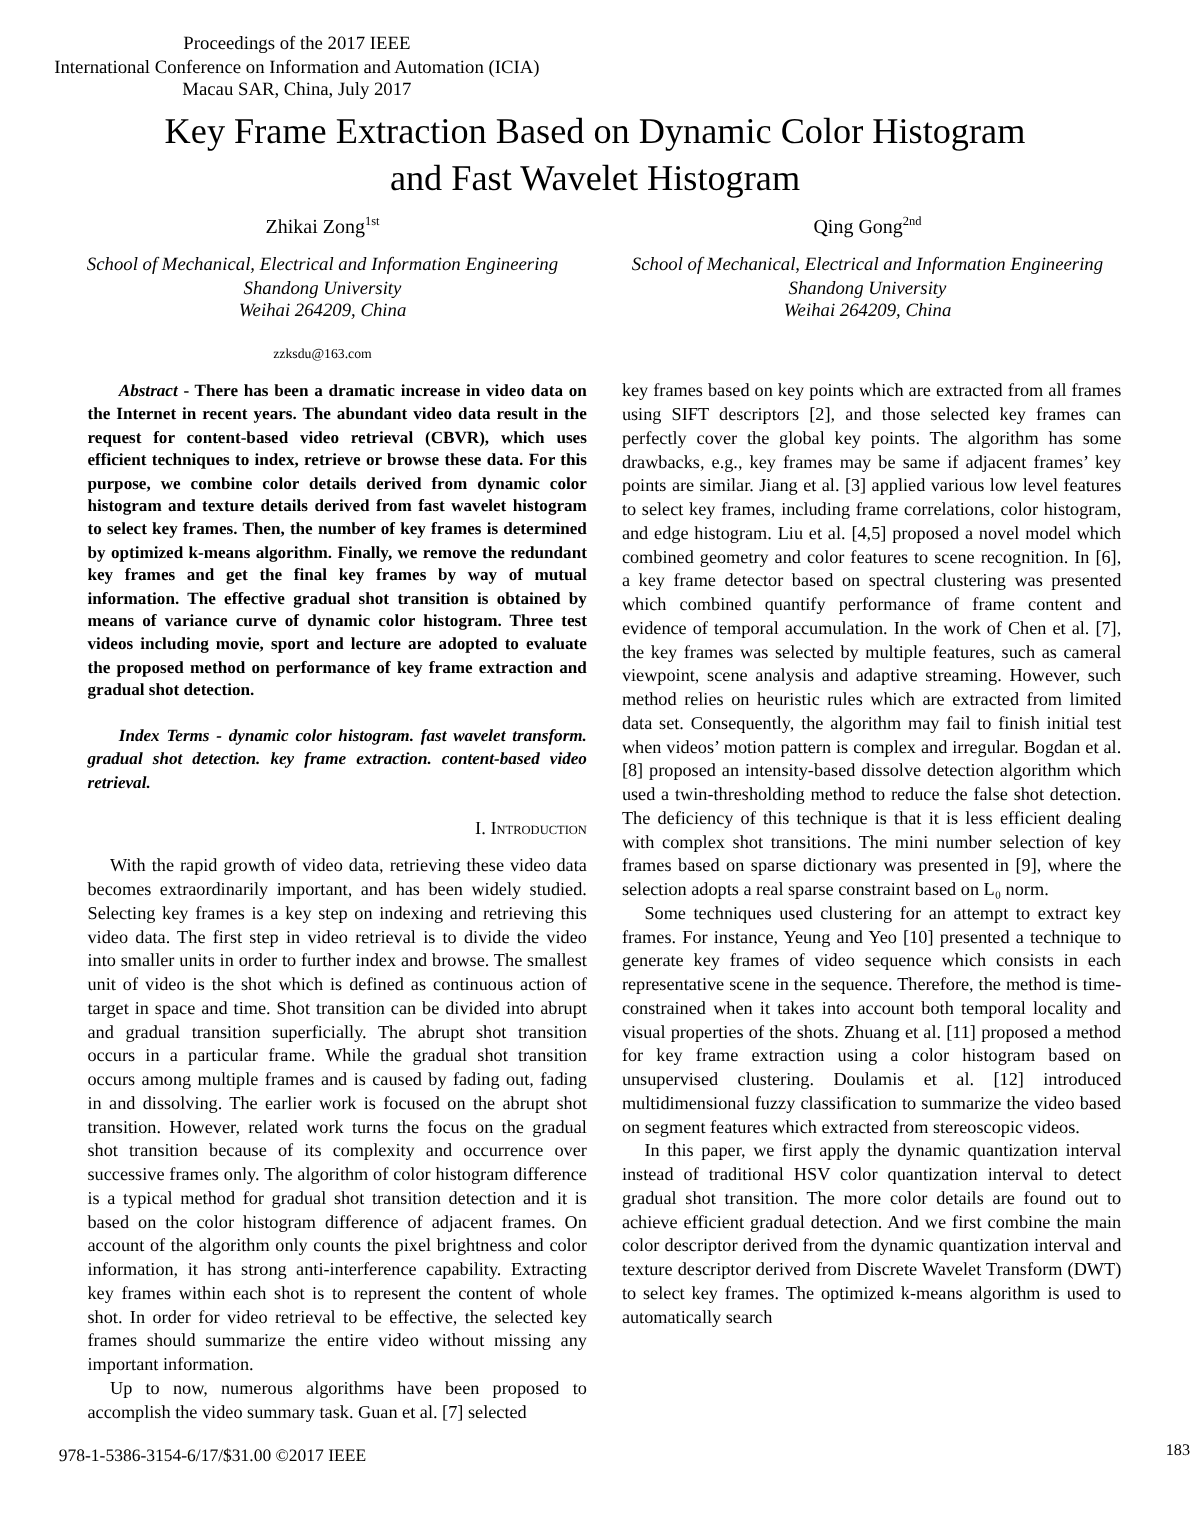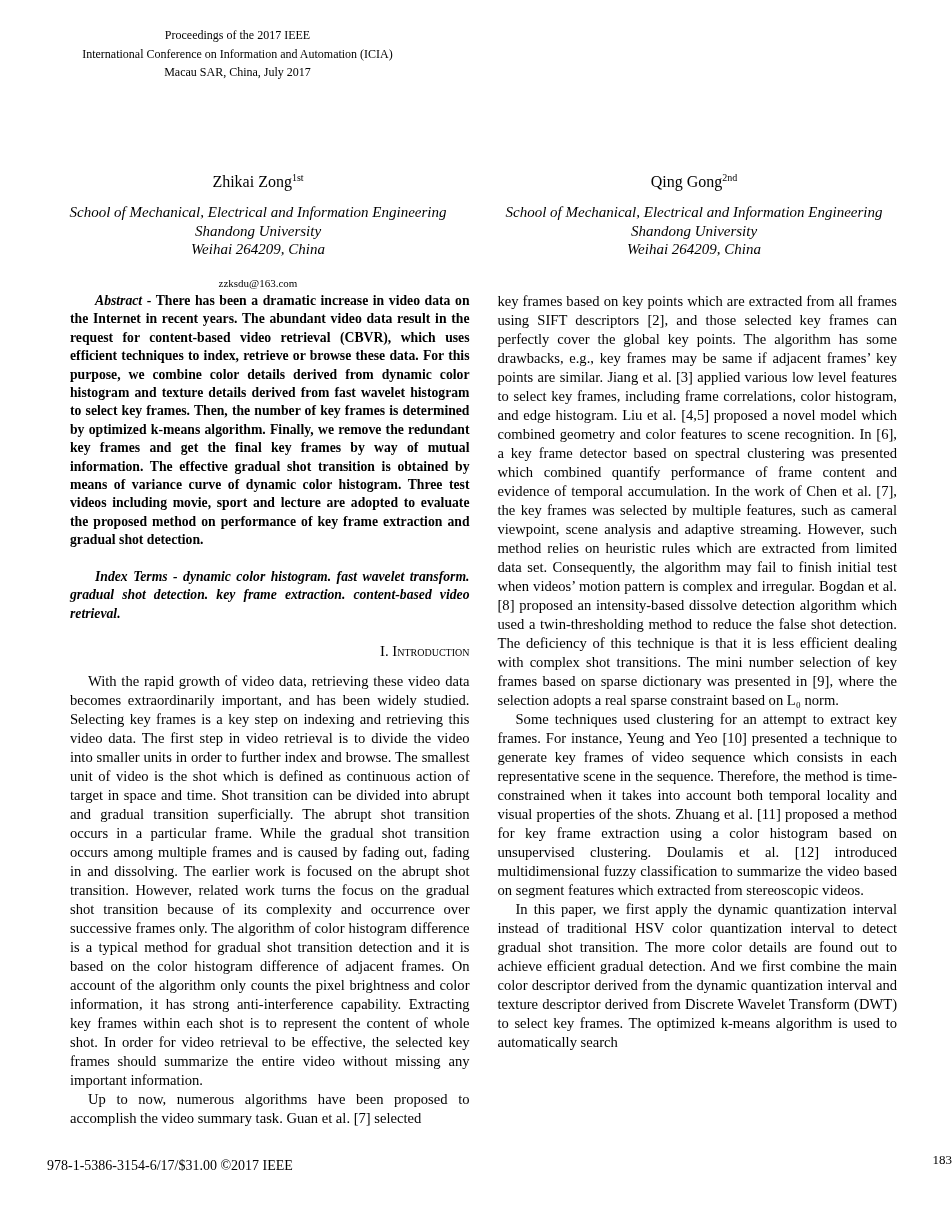--- a/index.html
+++ b/index.html
@@ -15,21 +15,21 @@
     font-family: "Liberation Serif", serif;
     color: #000000;
     overflow: hidden;
   }
   .conf-header {
     position: absolute;
     top: 26px;
     left: 30px;
     width: 415px;
     text-align: center;
-    font-size: 12px;
+    font-size: 15px;
     line-height: 18.5px;
   }
   .paper-title {
     position: absolute;
     top: 86px;
     left: 0;
     width: 952px;
     text-align: center;
     font-size: 29px;
     font-weight: normal;
@@ -67,20 +67,21 @@
     position: absolute;
     top: 292px;
     left: 70px;
     width: 827px;
     display: flex;
     gap: 28px;
   }
   .col {
     flex: 1 1 50%;
     text-align: justify;
+    margin-top: 12px;
   }
   p.abstract, p.index-terms {
     font-size: 13.7px;
     line-height: 18.4px;
     font-weight: bold;
     margin: 0 0 12px 0;
     text-indent: 25px;
   }
   p.abstract .label, p.index-terms .label {
     font-style: italic;
@@ -125,20 +126,24 @@
 <body>
 
 <div class="page">
 
   <div class="conf-header">
     <div>Proceedings of the 2017 IEEE</div>
     <div>International Conference on Information and Automation (ICIA)</div>
     <div>Macau SAR, China, July 2017</div>
   </div>
 
+  <h1 class="paper-title">
+    <span>Key Frame Extraction Based on Dynamic Color Histogram</span><br>
+    <span>and Fast Wavelet Histogram</span>
+  </h1>
 
   <div class="authors">
     <div class="author">
       <div class="author-name">
         <span>Zhikai Zong</span><sup>1st</sup>
       </div>
       <div class="affil">School of Mechanical, Electrical and Information Engineering</div>
       <div class="affil">Shandong University</div>
       <div class="affil">Weihai 264209, China</div>
       <div class="email">zzksdu@163.com</div>

